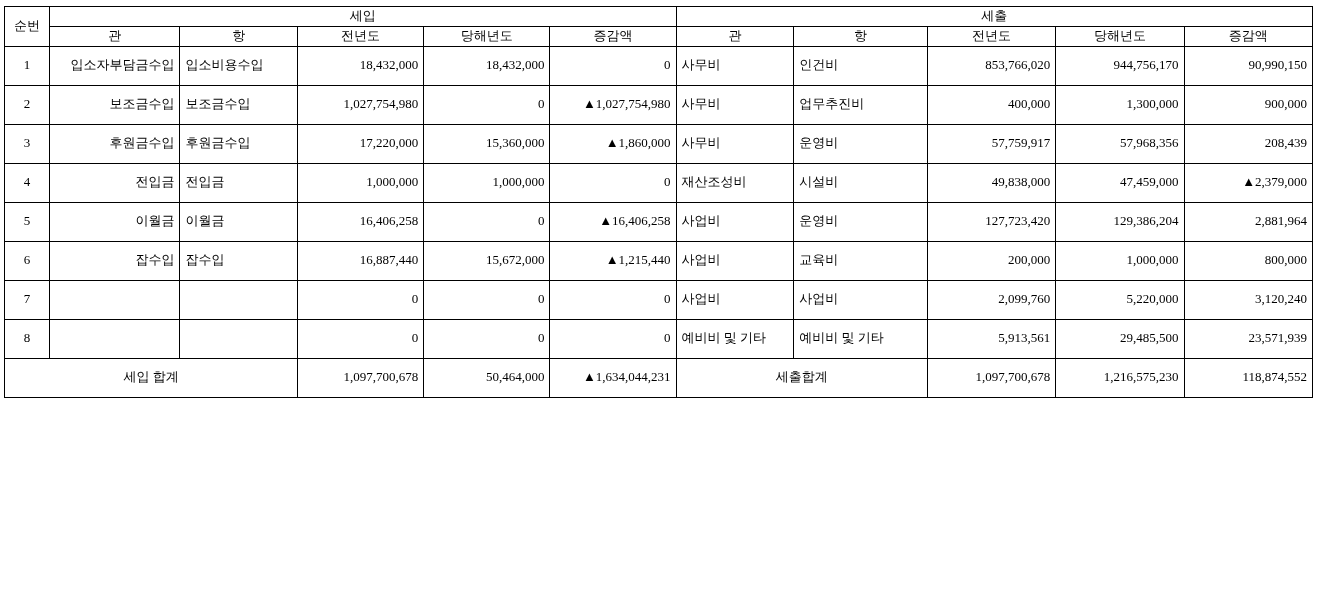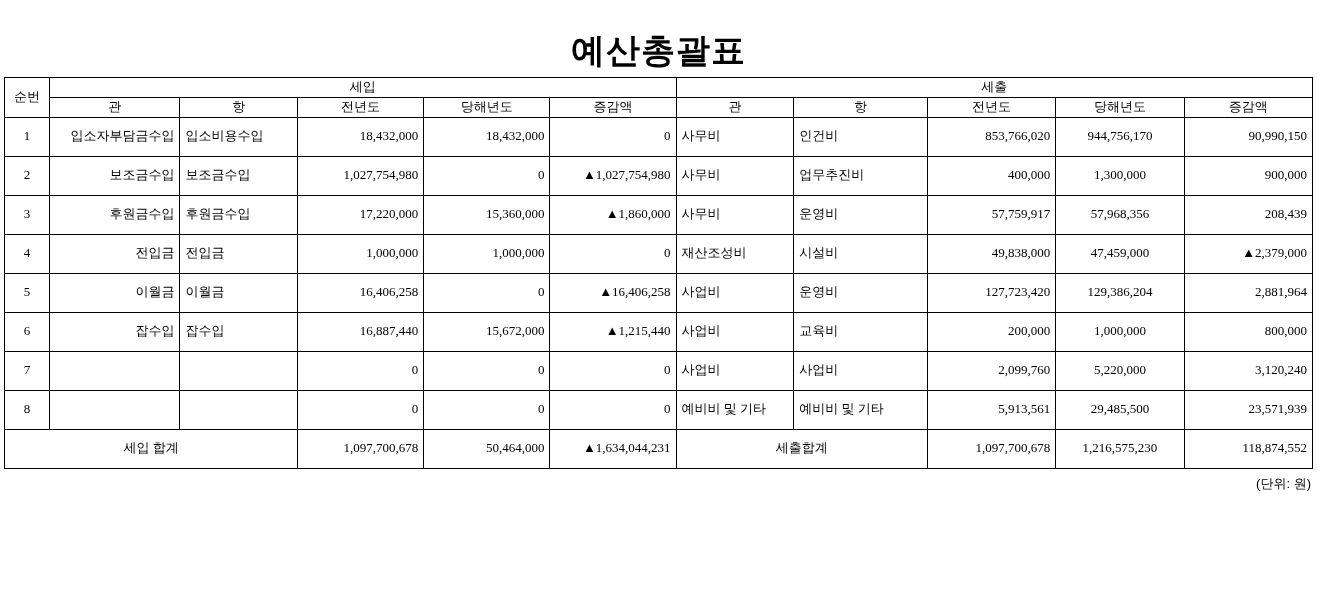--- a/index.html
+++ b/index.html
@@ -57,21 +57,21 @@
   }
   .c-seq      { width: 42px;  text-align: center; }
   .c-gwan     { width: 122px; text-align: right; }
   .c-hang     { width: 110px; text-align: left; }
   .c-prev     { width: 118px; text-align: right; }
   .c-cur      { width: 118px; text-align: right; }
   .c-diff     { width: 118px; text-align: right; }
   .c-gwan2    { width: 110px; text-align: left; margin-left: 12px; }
   .c-hang2    { width: 125px; text-align: left; }
   .c-prev2    { width: 120px; text-align: right; }
-  .c-cur2     { width: 120px; text-align: center; }
+  .c-cur2     { width: 120px; text-align: right; }
   .c-diff2    { width: 120px; text-align: right; }
 
   .hdr-group { text-align: center; }
   .hdr-sub   { text-align: center; }
   .row-cell  { height: 34px; }
   .sum-label { text-align: center; }
   .unit-note {
     text-align: right;
     font-size: 13px;
     margin-top: 6px;
@@ -80,21 +80,20 @@
   .wrap-val {
     word-break: break-all;
     white-space: normal;
   }
 </style>
 </head>
 <body>
 
 <div class="page">
 
-  <h1 class="doc-title">예산총괄표</h1>
 
 
   <table class="budget">
     <colgroup>
       <col class="c-seq">
         <col class="c-gwan">
         <col class="c-hang">
         <col class="c-prev">
         <col class="c-cur">
         <col class="c-diff">
@@ -234,15 +233,14 @@
         <td class="c-cur row-cell">50,464,000</td>
         <td class="c-diff row-cell wrap-val">▲1,634,044,231</td>
         <td colspan="2" class="sum-label row-cell">세출합계</td>
         <td class="c-prev2 row-cell">1,097,700,678</td>
         <td class="c-cur2 row-cell">1,216,575,230</td>
         <td class="c-diff2 row-cell">118,874,552</td>
       </tr>
     </tbody>
   </table>
 
-  <div class="unit-note">(단위: 원)</div>
 
 </div>
 
 </body></html>

